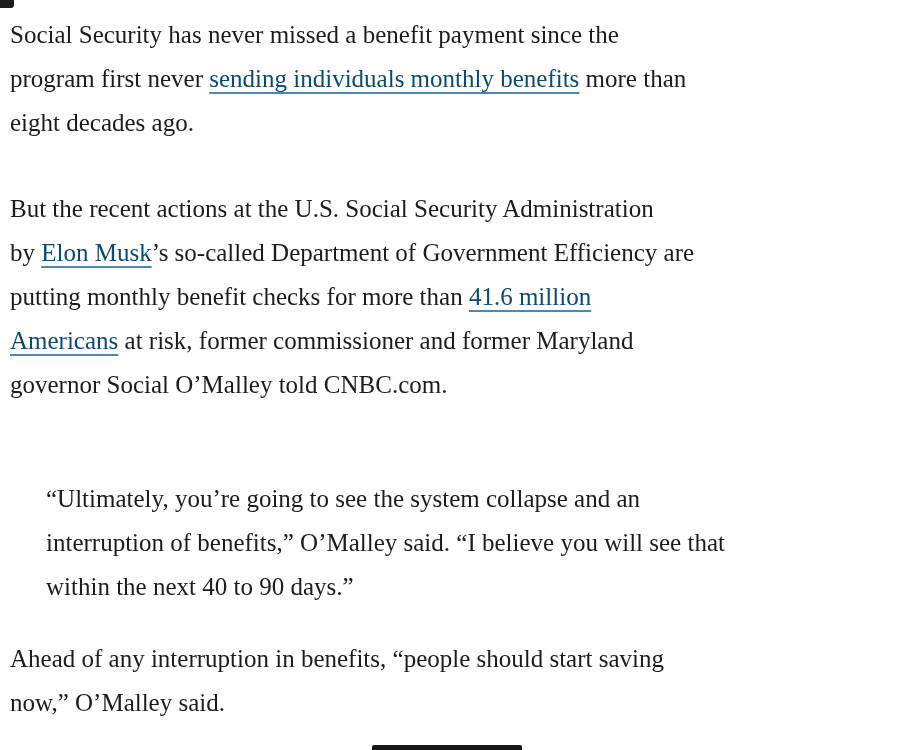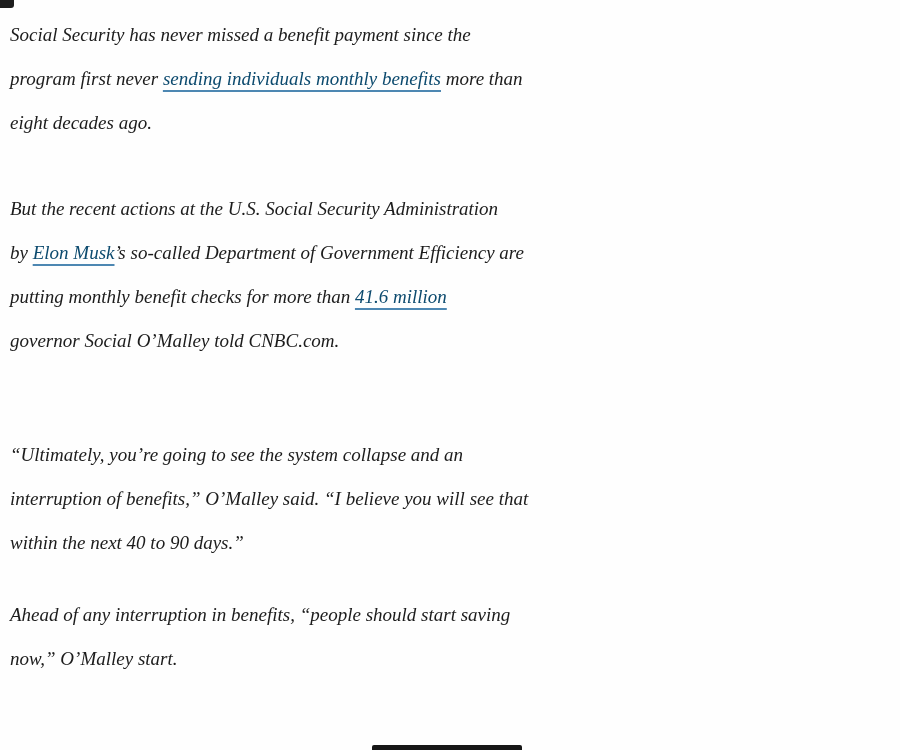--- a/index.html
+++ b/index.html
@@ -17,27 +17,26 @@
   }
   #article {
     position: absolute;
     left: 10px;
     top: 13px;
     width: 880px;
     color: #1c1c1c;
   }
   .para {
     margin: 0;
-    font-size: 19px;
+    font-size: 25px;
     line-height: 44px;
-    font-style: italic;
   }
   .para:nth-child(1) { margin-bottom: 42px; }
   .para:nth-child(2) { margin-bottom: 70px; }
-  .para:nth-child(3) { margin-bottom: 28px; }
+  .para:nth-child(3) { margin-bottom: 28px; margin-left: 36px; }
   .para:nth-child(4) { margin-bottom: 0; }
   .text-line {
     white-space: pre;
   }
   .text-line a {
     color: #0c4a6e;
     text-decoration: underline;
     text-decoration-color: #4d87b2;
     text-decoration-thickness: 2px;
     text-underline-offset: 5px;
@@ -71,26 +70,27 @@
   <div id="article">
       <div class="para">
         <div class="text-line"><span>Social Security has never missed a benefit payment since the</span></div>
         <div class="text-line"><span>program first never </span><a>sending individuals monthly benefits</a><span> more than</span></div>
         <div class="text-line"><span>eight decades ago.</span></div>
       </div>
       <div class="para">
         <div class="text-line"><span>But the recent actions at the U.S. Social Security Administration</span></div>
         <div class="text-line"><span>by </span><a>Elon Musk</a><span>’s so-called Department of Government Efficiency are</span></div>
         <div class="text-line"><span>putting monthly benefit checks for more than </span><a>41.6 million</a></div>
+        <div class="text-line"><a>Americans</a><span> at risk, former commissioner and former Maryland</span></div>
         <div class="text-line"><span>governor Social O’Malley told CNBC.com.</span></div>
       </div>
       <div class="para">
         <div class="text-line"><span>“Ultimately, you’re going to see the system collapse and an</span></div>
         <div class="text-line"><span>interruption of benefits,” O’Malley said. “I believe you will see that</span></div>
         <div class="text-line"><span>within the next 40 to 90 days.”</span></div>
       </div>
       <div class="para">
         <div class="text-line"><span>Ahead of any interruption in benefits, “people should start saving</span></div>
-        <div class="text-line"><span>now,” O’Malley start.</span></div>
+        <div class="text-line"><span>now,” O’Malley said.</span></div>
       </div>
     </div>
   <div class="crop-bottom"></div>
 </div>
 
 </body></html>

